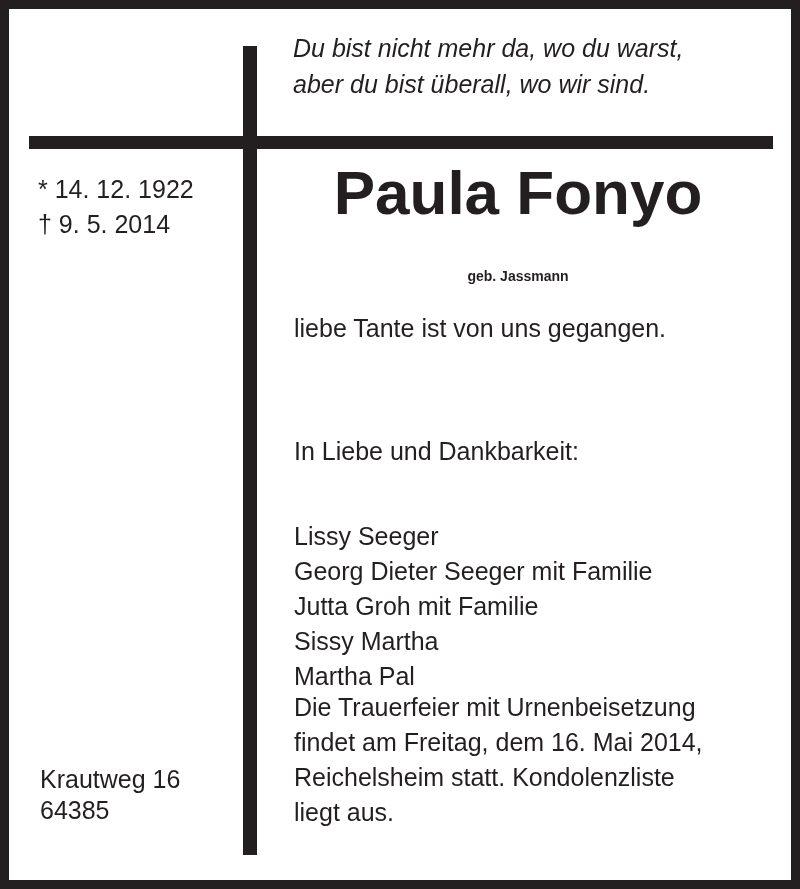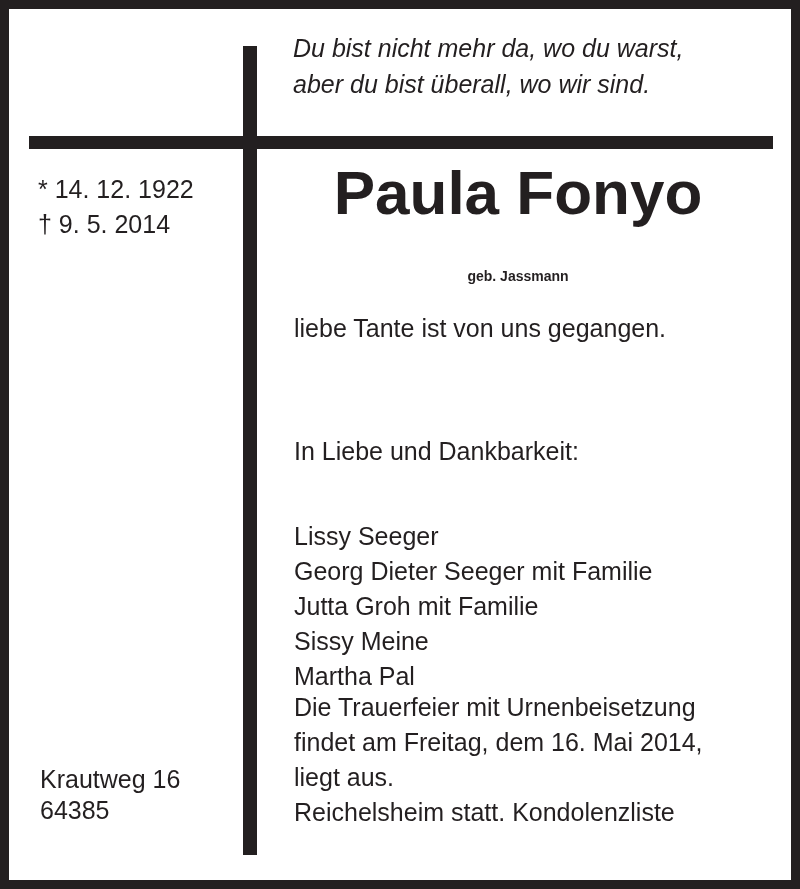--- a/index.html
+++ b/index.html
@@ -47,27 +47,27 @@
 <div class="body-text msg">
   <span class="line">liebe Tante ist von uns gegangen.</span>
 </div>
 
 <div class="body-text thanks">In Liebe und Dankbarkeit:</div>
 
 <div class="body-text mourners">
   <span class="line">Lissy Seeger</span>
   <span class="line">Georg Dieter Seeger mit Familie</span>
   <span class="line">Jutta Groh mit Familie</span>
-  <span class="line">Sissy Meine</span>
+  <span class="line">Sissy Martha</span>
   <span class="line">Martha Pal</span>
 </div>
 
 <div class="body-text service">
   <span class="line">Die Trauerfeier mit Urnenbeisetzung</span>
   <span class="line">findet am Freitag, dem 16. Mai 2014,</span>
+  <span class="line">Reichelsheim statt. Kondolenzliste</span>
   <span class="line">liegt aus.</span>
-  <span class="line">Reichelsheim statt. Kondolenzliste</span>
 </div>
 
 <div class="address">
   <span class="line">Krautweg 16</span>
   <span class="line">64385</span>
 </div>
 
 </body></html>

